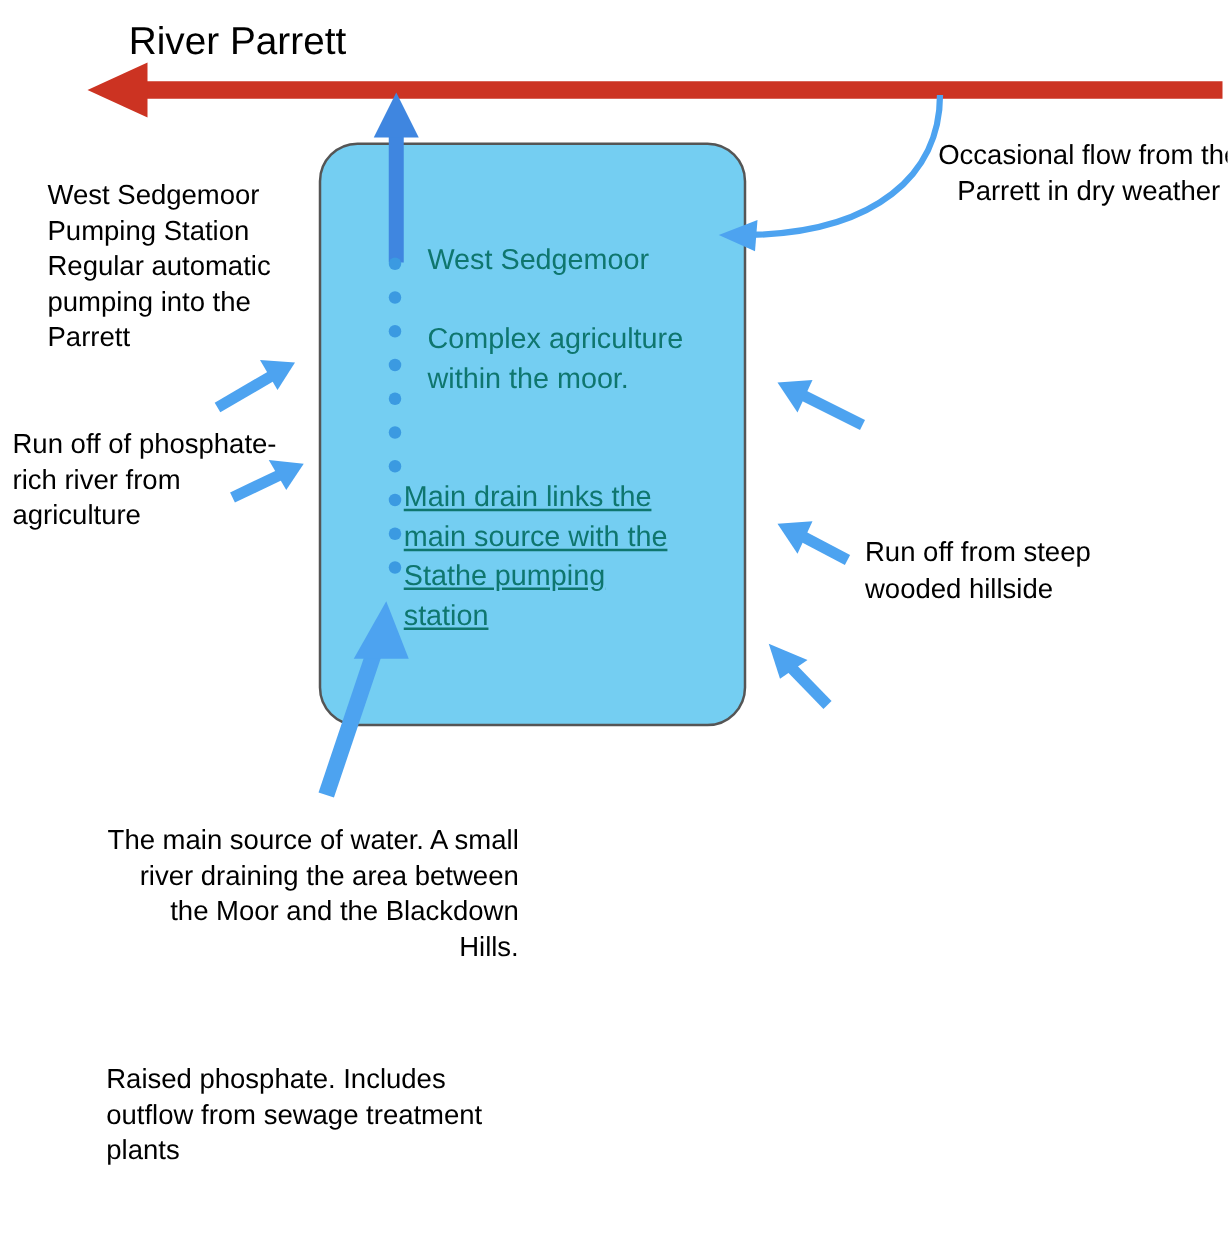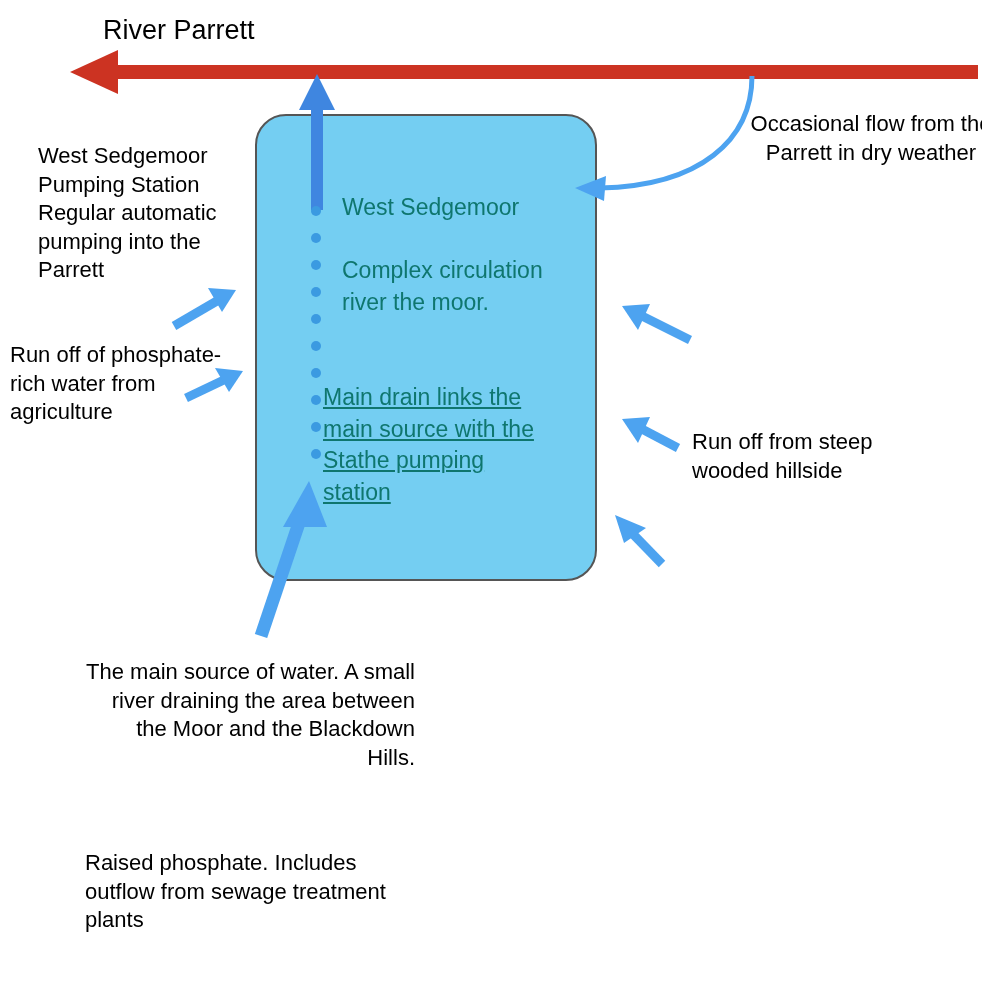--- a/index.html
+++ b/index.html
@@ -22,21 +22,21 @@
     height: 990px;
   }
   .label {
     position: absolute;
     font-family: "Liberation Sans", sans-serif;
     color: #000000;
     white-space: pre-line;
     line-height: 1.30;
   }
   .title {
-    font-size: 27px;
+    font-size: 31px;
     left: 103px;
     top: 13px;
   }
   .side-label {
     font-size: 22px;
   }
   #lbl-pumping-station {
     left: 38px;
     top: 106px;
     width: 230px;
@@ -155,23 +155,23 @@
     <polygon points="309,481 283,527 327,527" fill="#4da3f0"></polygon>
   </g>
 </svg>
 
 <div class="label title">River Parrett</div>
 
 <div class="label side-label" id="lbl-pumping-station">West Sedgemoor Pumping Station Regular automatic pumping into the Parrett</div>
 
 <div class="label side-label" id="lbl-occasional-flow">Occasional flow from the Parrett in dry weather</div>
 
-<div class="label side-label" id="lbl-runoff-phosphate">Run off of phosphate-rich water from agriculture</div>
+<div class="label side-label" id="lbl-runoff-phosphate">Run off of phosphate-rich river from agriculture</div>
 
 <div class="label side-label" id="lbl-runoff-wooded">Run off from steep wooded hillside</div>
 
 <div class="label side-label" id="lbl-main-source">The main source of water.  A small river draining the area between the Moor and the Blackdown Hills.</div>
 
 <div class="label side-label" id="lbl-raised-phosphate">Raised phosphate. Includes outflow from sewage treatment plants</div>
 
 <div class="moor-text" id="moor-title">West Sedgemoor</div>
-<div class="moor-text" id="moor-para-1">Complex circulation river the moor.</div>
+<div class="moor-text" id="moor-para-1">Complex agriculture within the moor.</div>
 <div class="moor-text" id="moor-para-2">Main drain links the main source with the Stathe pumping station</div>
 
 </body></html>

